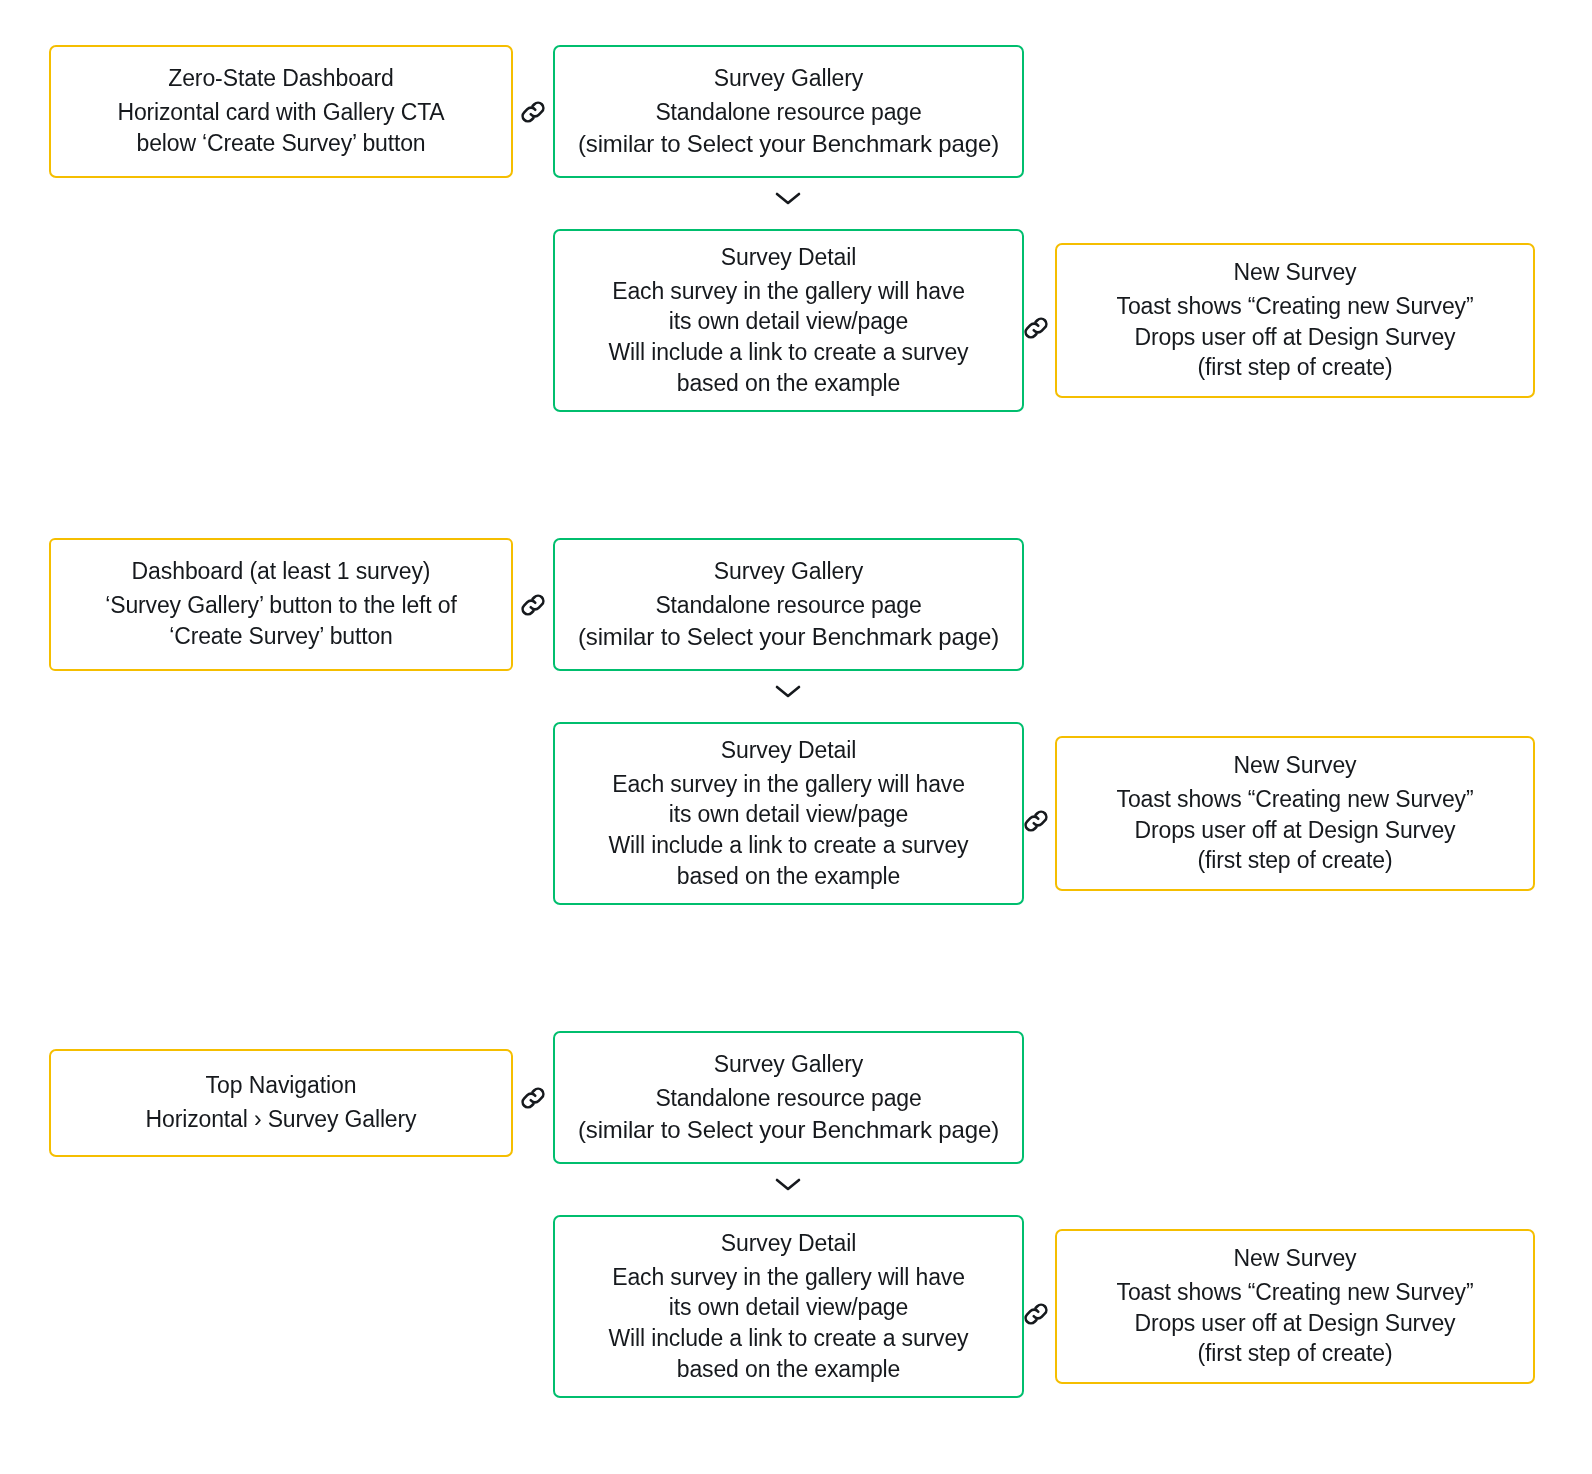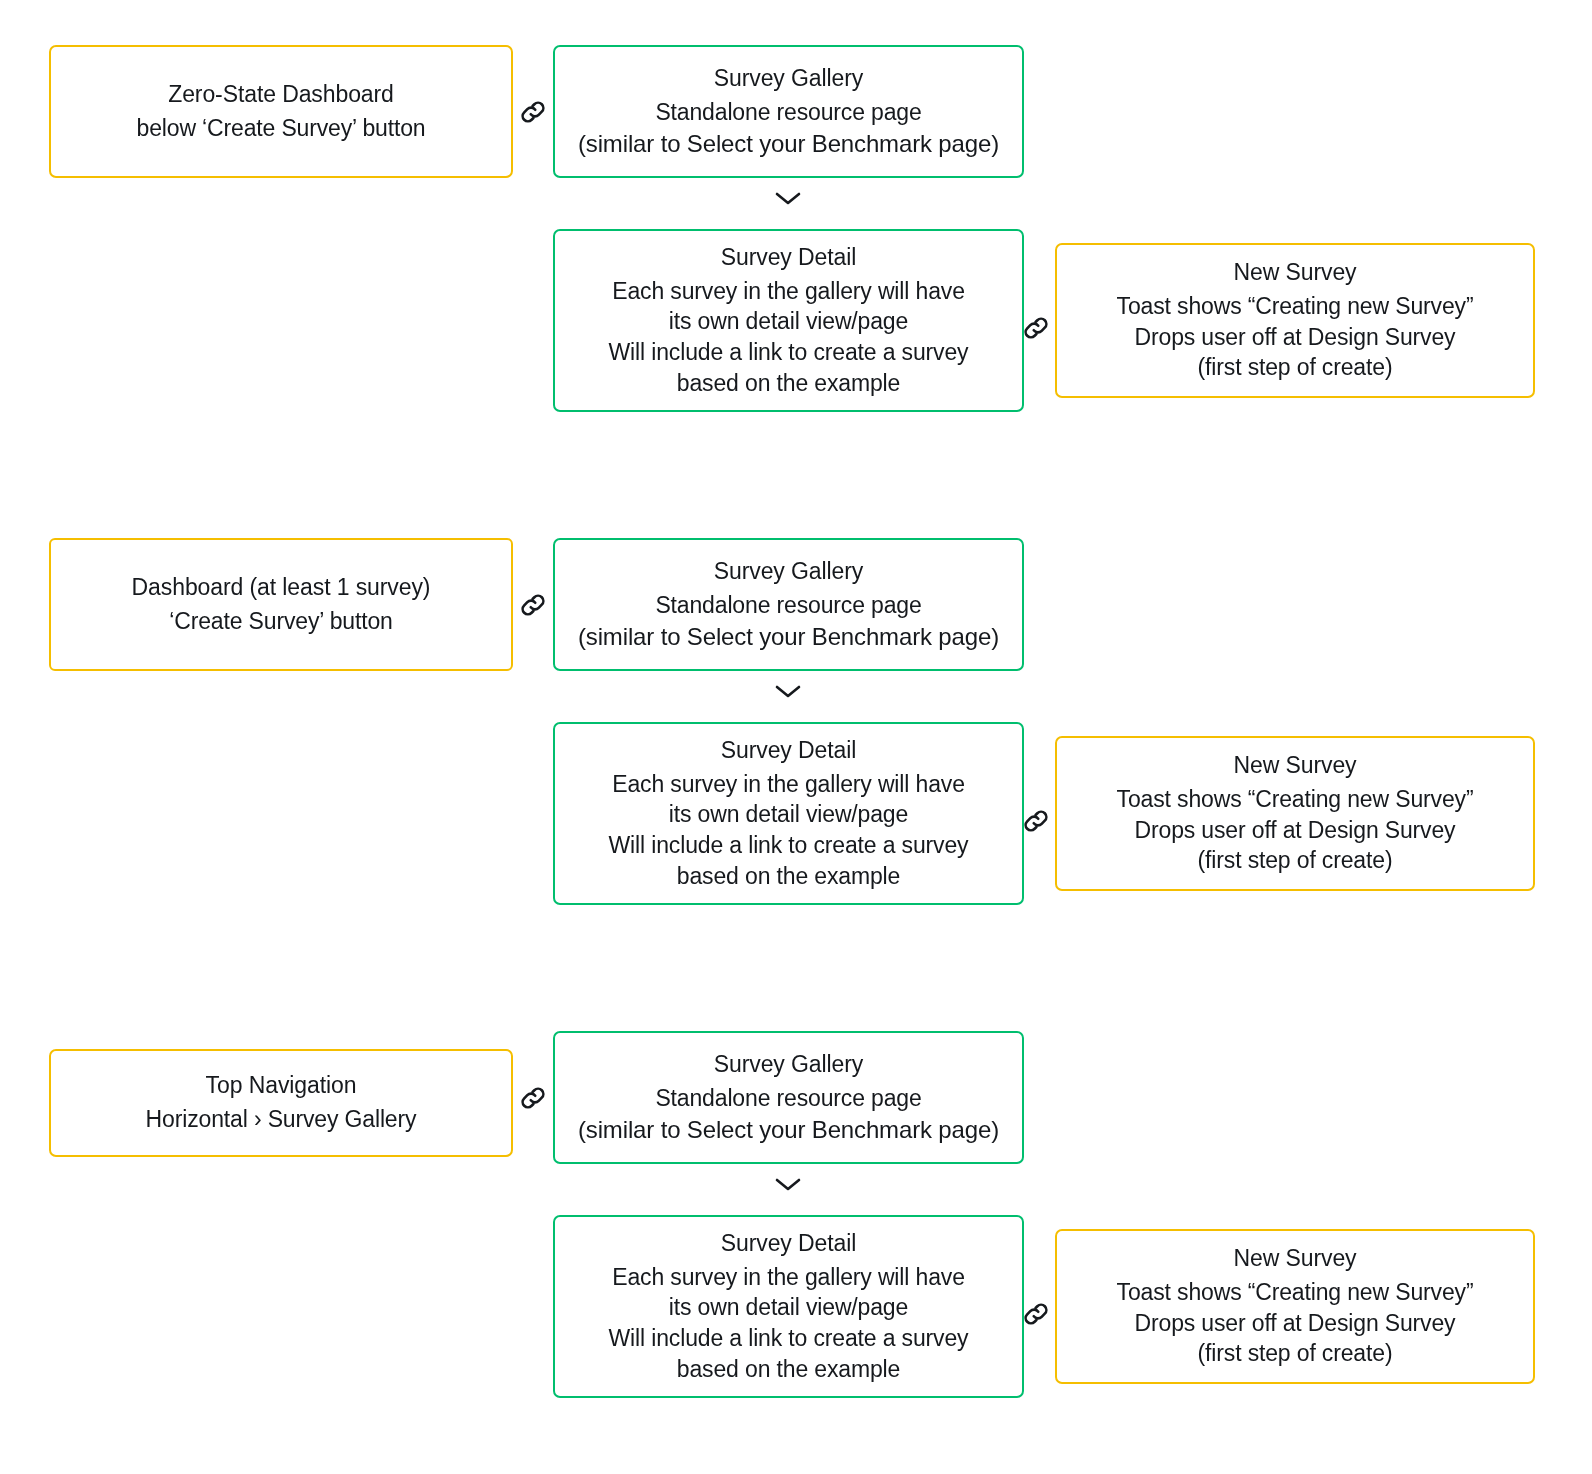--- a/index.html
+++ b/index.html
@@ -77,20 +77,21 @@
   }
   .chevron svg { display: block; }
 </style>
 </head>
 <body>
 
 <div class="canvas">
     <div></div>
     <div class="card amber" style="left: 49px; top: 45px; width: 464px; height: 133px;">
       <div class="title">Zero-State Dashboard</div>
+      <div class="line">Horizontal card with Gallery CTA</div>
       <div class="line">below ‘Create Survey’ button</div>
     </div>
     <div class="link-icon" style="left: 516px; top: 95px;">
       <svg width="30" height="30" viewBox="0 0 24 24" fill="none" stroke="#16191d" stroke-width="2.1" stroke-linecap="round" stroke-linejoin="round">
         <path d="M10.2 13.8a4.2 4.2 0 0 0 6.33.45l2.5-2.5a4.2 4.2 0 0 0-5.94-5.94l-1.43 1.42"></path>
         <path d="M13.8 10.2a4.2 4.2 0 0 0-6.33-.45l-2.5 2.5a4.2 4.2 0 0 0 5.94 5.94l1.42-1.42"></path>
       </svg>
     </div>
     <div class="card green" style="left: 553px; top: 45px; width: 471px; height: 133px;">
       <div class="title">Survey Gallery</div>
@@ -117,20 +118,21 @@
     </div>
     <div class="card amber" style="left: 1055px; top: 243px; width: 480px; height: 155px;">
       <div class="title">New Survey</div>
       <div class="line">Toast shows “Creating new Survey”</div>
       <div class="line">Drops user off at Design Survey</div>
       <div class="line">(first step of create)</div>
     </div>
     <div></div>
     <div class="card amber" style="left: 49px; top: 538px; width: 464px; height: 133px; border-radius: 6px;">
       <div class="title">Dashboard (at least 1 survey)</div>
+      <div class="line">‘Survey Gallery’ button to the left of</div>
       <div class="line">‘Create Survey’ button</div>
     </div>
     <div class="link-icon" style="left: 516px; top: 588px;">
       <svg width="30" height="30" viewBox="0 0 24 24" fill="none" stroke="#16191d" stroke-width="2.1" stroke-linecap="round" stroke-linejoin="round">
         <path d="M10.2 13.8a4.2 4.2 0 0 0 6.33.45l2.5-2.5a4.2 4.2 0 0 0-5.94-5.94l-1.43 1.42"></path>
         <path d="M13.8 10.2a4.2 4.2 0 0 0-6.33-.45l-2.5 2.5a4.2 4.2 0 0 0 5.94 5.94l1.42-1.42"></path>
       </svg>
     </div>
     <div class="card green" style="left: 553px; top: 538px; width: 471px; height: 133px;">
       <div class="title">Survey Gallery</div>

